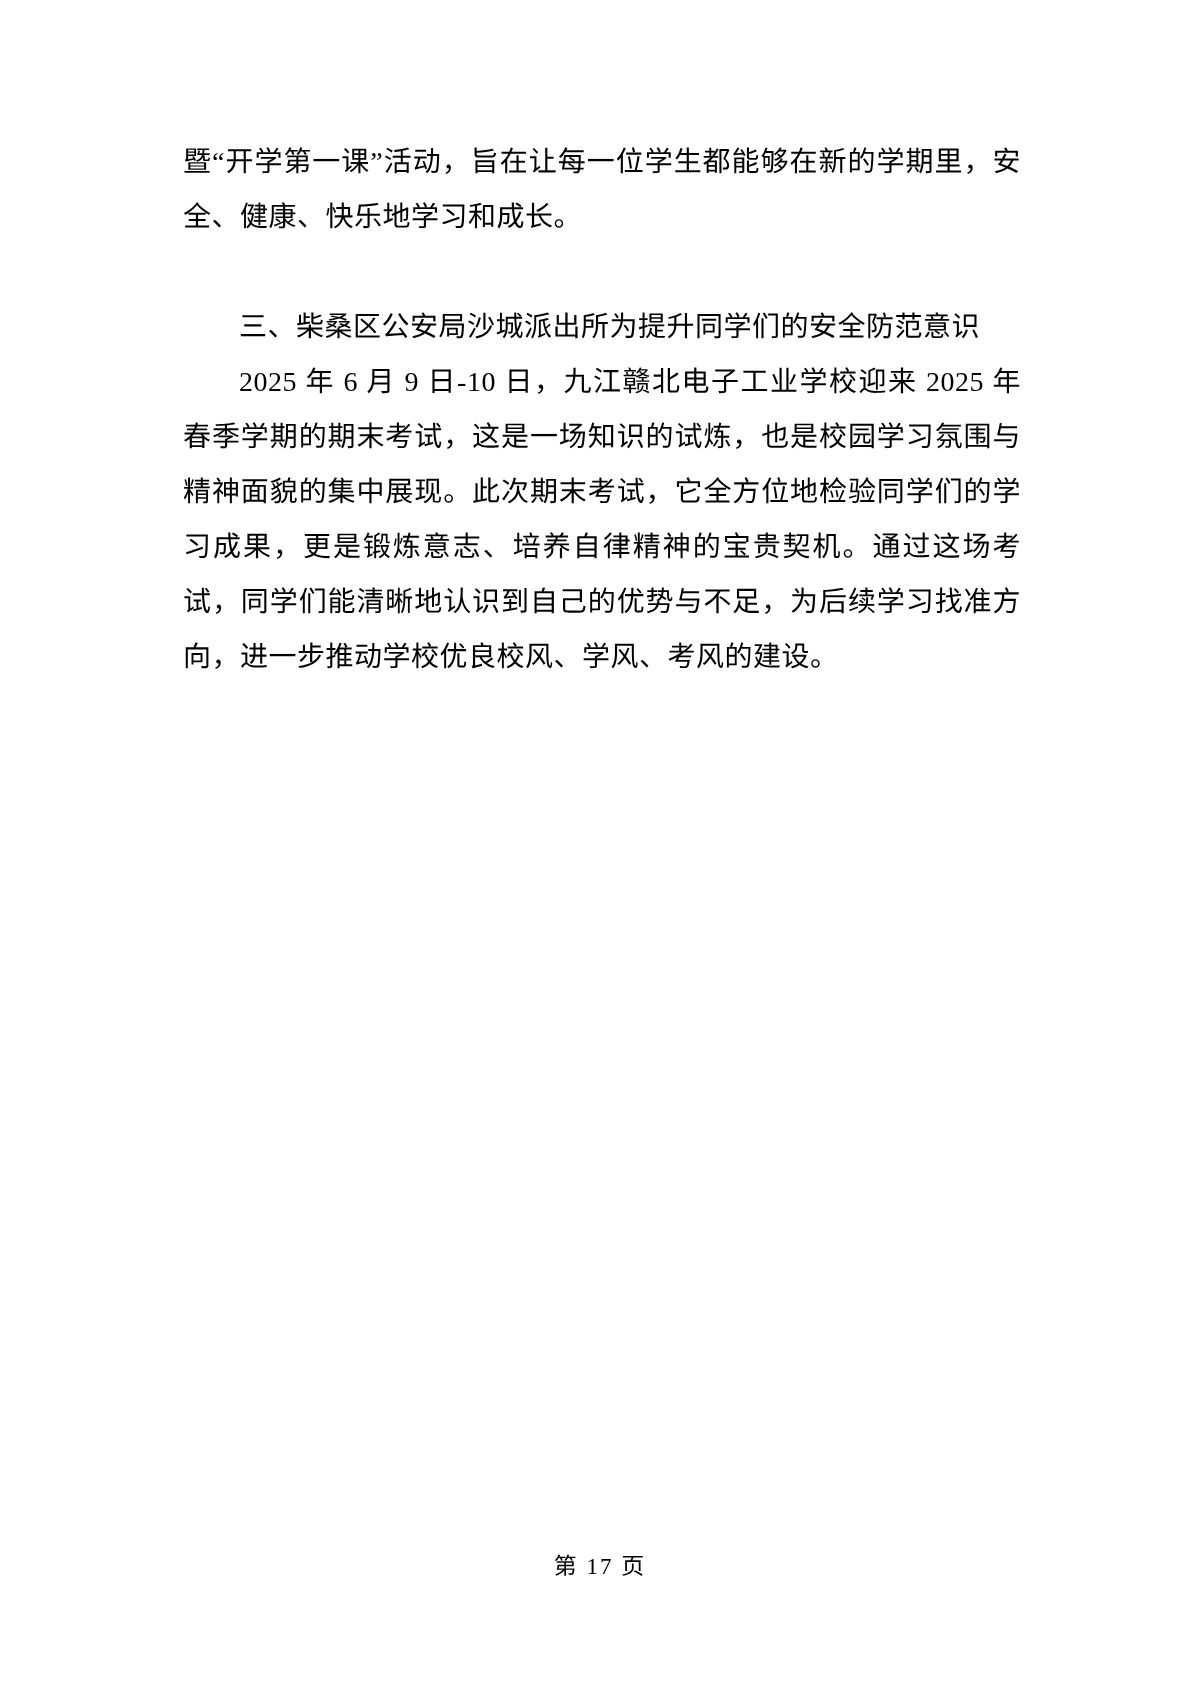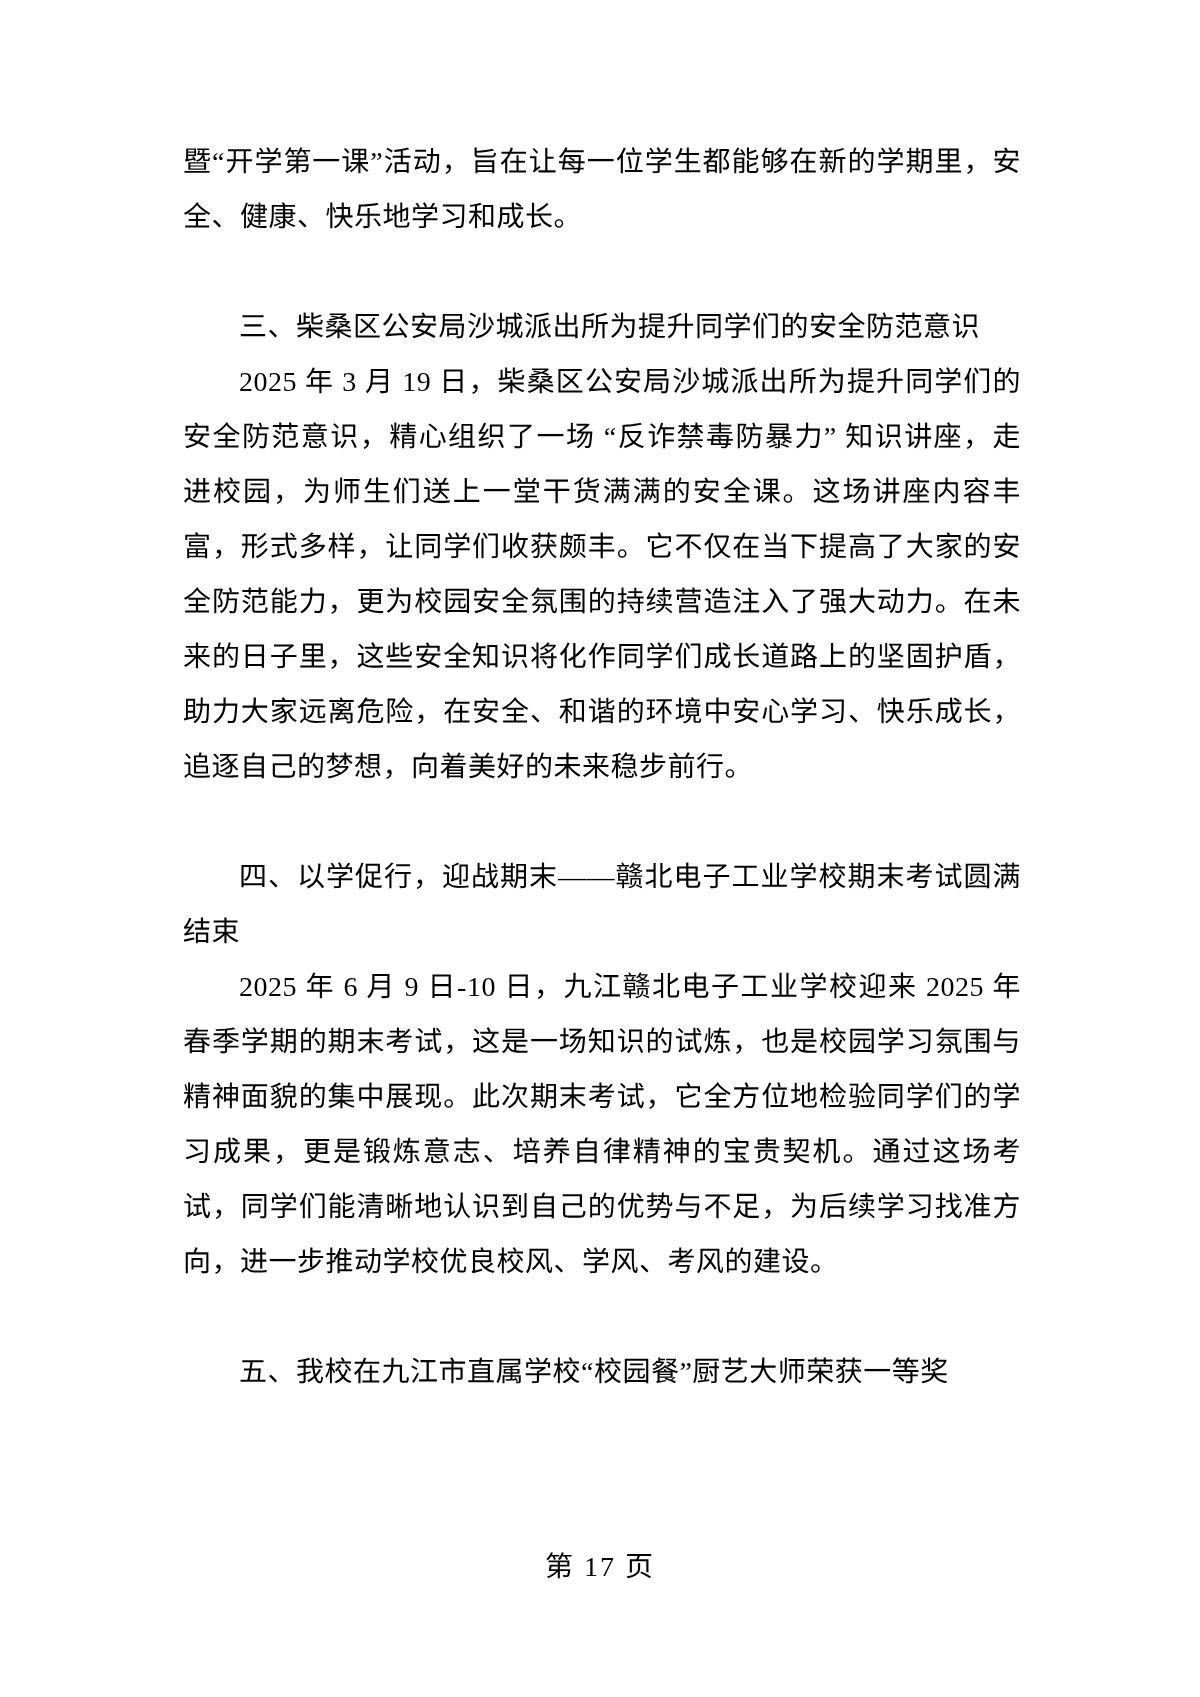--- a/index.html
+++ b/index.html
@@ -36,32 +36,29 @@
   }
   .para.section-start {
     margin-top: 55px;
   }
   .footer {
     position: absolute;
     top: 1552px;
     left: 0;
     width: 100%;
     text-align: center;
-    font-size: 28px;
+    font-size: 23px;
     line-height: 30px;
     letter-spacing: 2px;
     color: #000000;
   }
 </style>
 </head>
 <body>
 
 <div class="page">
   <div class="content">
     <p class="para no-indent">暨“开学第一课”活动，旨在让每一位学生都能够在新的学期里，安全、健康、快乐地学习和成长。</p>
     <p class="para section-start">三、柴桑区公安局沙城派出所为提升同学们的安全防范意识</p>
-    <p class="para">2025 年 3 月 19 日，柴桑区公安局沙城派出所为提升同学们的安全防范意识，精心组织了一场 “反诈禁毒防暴力” 知识讲座，走进校园，为师生们送上一堂干货满满的安全课。这场讲座内容丰富，形式多样，让同学们收获颇丰。它不仅在当下提高了大家的安全防范能力，更为校园安全氛围的持续营造注入了强大动力。在未来的日子里，这些安全知识将化作同学们成长道路上的坚固护盾，助力大家远离危险，在安全、和谐的环境中安心学习、快乐成长，追逐自己的梦想，向着美好的未来稳步前行。</p>
-    <p class="para section-start">四、以学促行，迎战期末——赣北电子工业学校期末考试圆满结束</p>
     <p class="para">2025 年 6 月 9 日-10 日，九江赣北电子工业学校迎来 2025 年春季学期的期末考试，这是一场知识的试炼，也是校园学习氛围与精神面貌的集中展现。此次期末考试，它全方位地检验同学们的学习成果，更是锻炼意志、培养自律精神的宝贵契机。通过这场考试，同学们能清晰地认识到自己的优势与不足，为后续学习找准方向，进一步推动学校优良校风、学风、考风的建设。</p>
-    <p class="para section-start">五、我校在九江市直属学校“校园餐”厨艺大师荣获一等奖</p>
   </div>
   <div class="footer">第 17 页</div>
 </div>
 
 </body></html>

